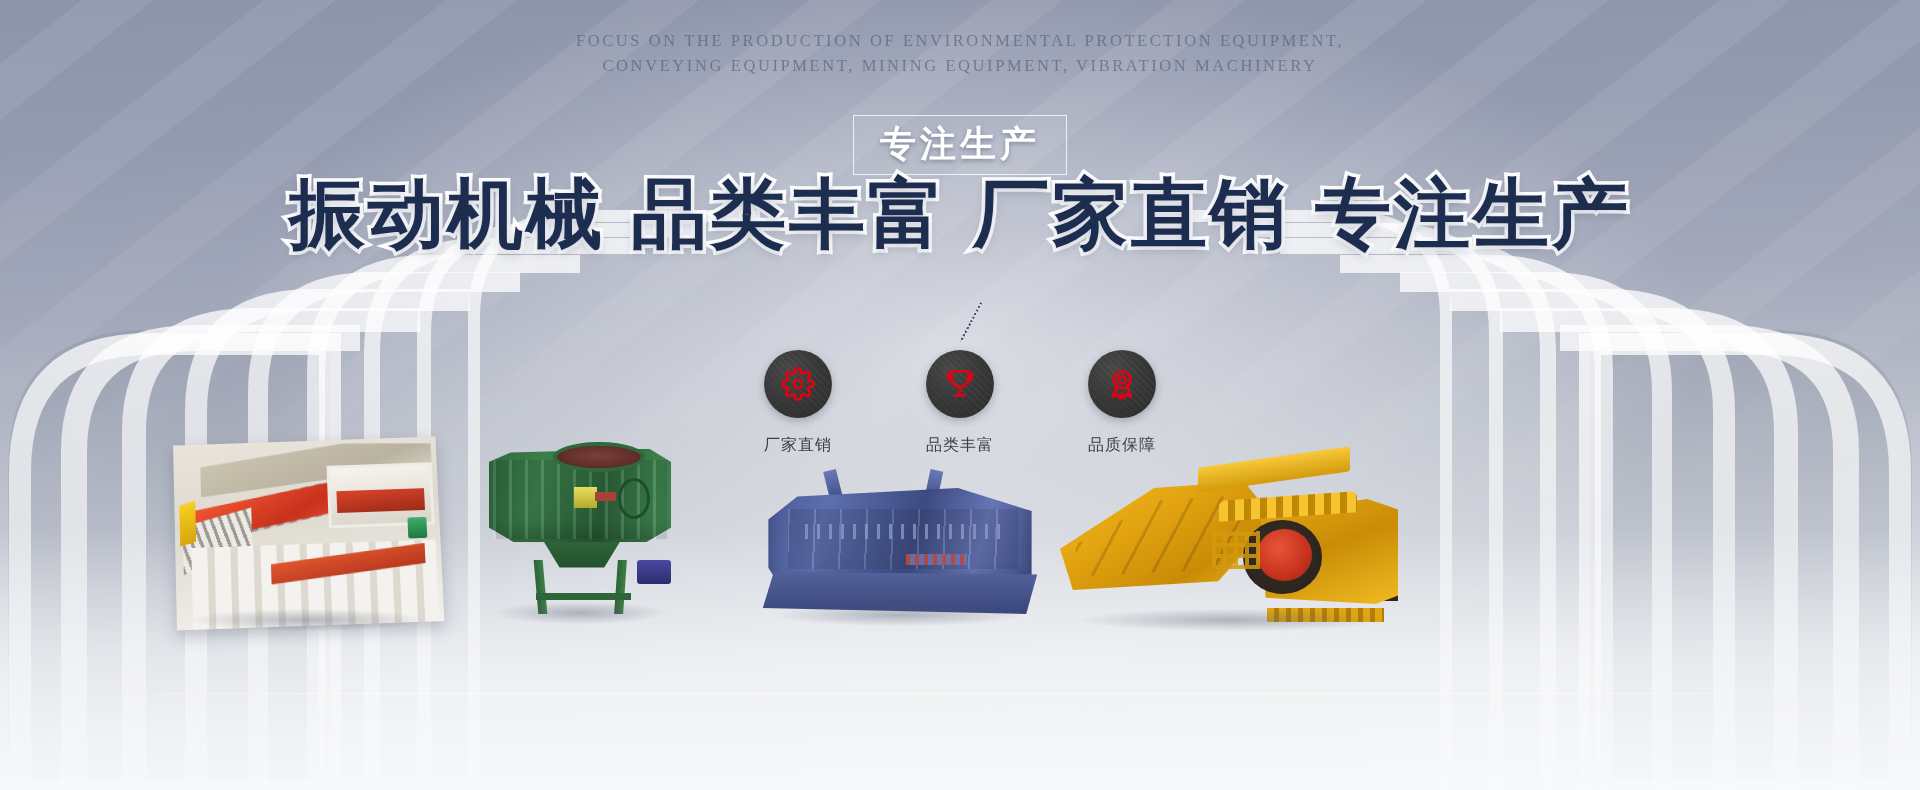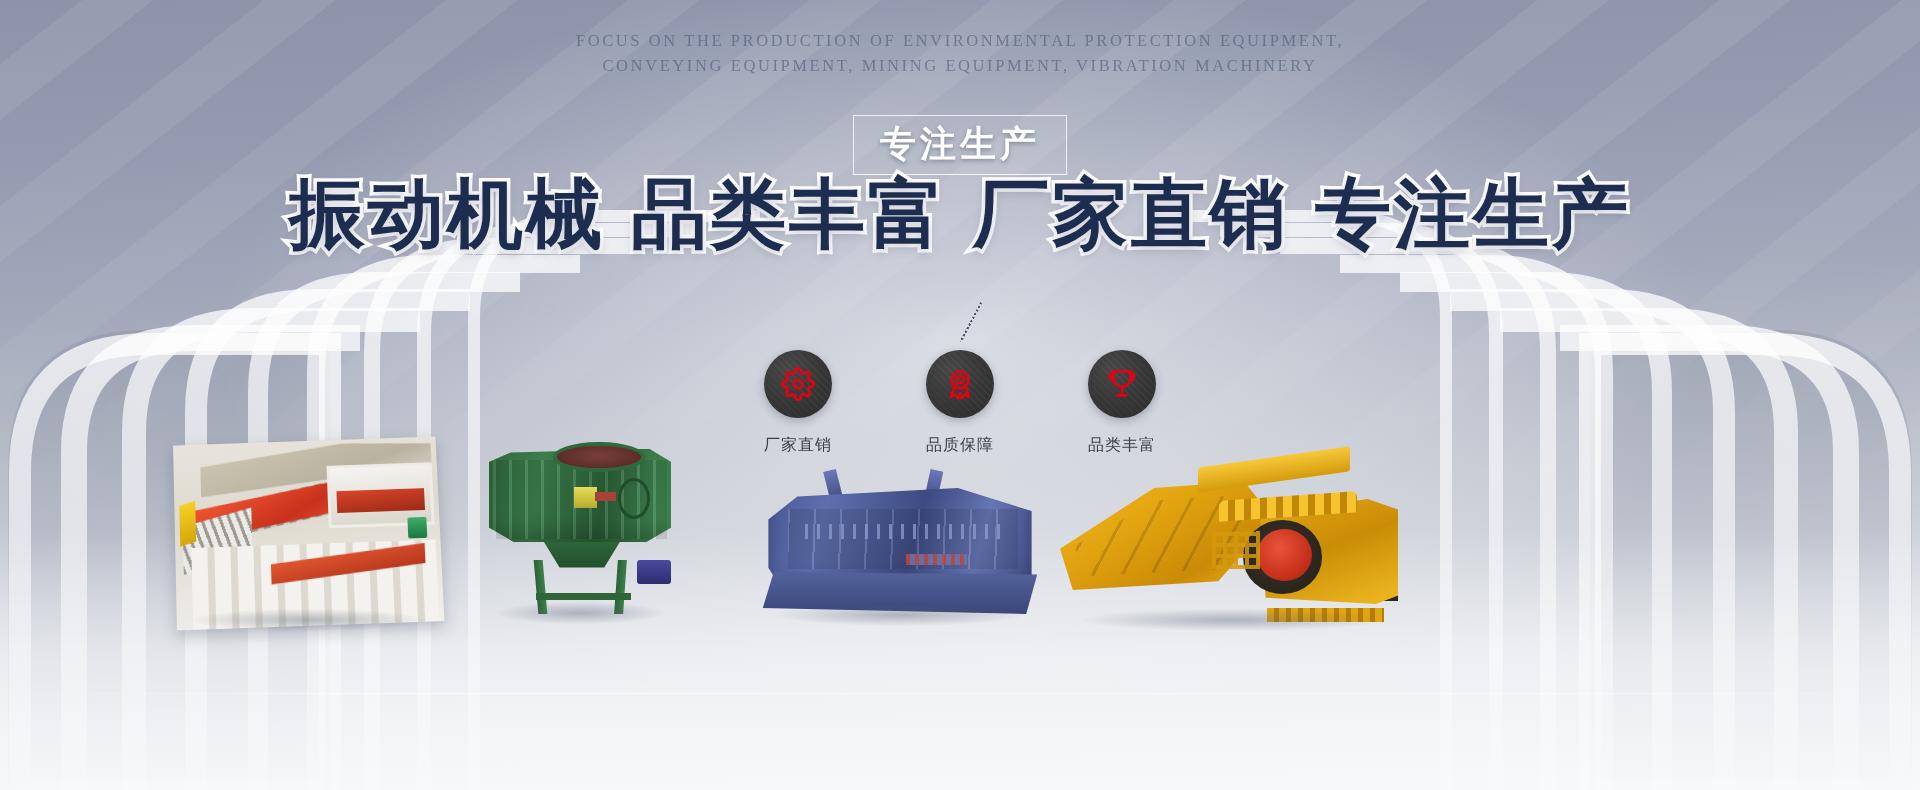--- a/index.html
+++ b/index.html
@@ -348,40 +348,40 @@
           <circle cx="12" cy="12" r="3"></circle>
           <path d="M19.4 15a1.65 1.65 0 0 0 .33 1.82l.06.06a2 2 0 1 1-2.83 2.83l-.06-.06a1.65 1.65 0 0 0-1.82-.33 1.65 1.65 0 0 0-1 1.51V21a2 2 0 0 1-4 0v-.09A1.65 1.65 0 0 0 9 19.4a1.65 1.65 0 0 0-1.82.33l-.06.06a2 2 0 1 1-2.83-2.83l.06-.06a1.65 1.65 0 0 0 .33-1.82 1.65 1.65 0 0 0-1.51-1H3a2 2 0 0 1 0-4h.09A1.65 1.65 0 0 0 4.6 9a1.65 1.65 0 0 0-.33-1.82l-.06-.06a2 2 0 1 1 2.83-2.83l.06.06A1.65 1.65 0 0 0 9 4.6a1.65 1.65 0 0 0 1-1.51V3a2 2 0 0 1 4 0v.09a1.65 1.65 0 0 0 1 1.51 1.65 1.65 0 0 0 1.82-.33l.06-.06a2 2 0 1 1 2.83 2.83l-.06.06A1.65 1.65 0 0 0 19.4 9v0a1.65 1.65 0 0 0 1.51 1H21a2 2 0 0 1 0 4h-.09a1.65 1.65 0 0 0-1.51 1z"></path>
         </svg>
       </div>
       <div class="feature-label">厂家直销</div>
     </div>
 
     <div class="feature">
       <div class="feature-circle">
         <svg width="34" height="34" viewBox="0 0 24 24" fill="none" stroke="#e60012" stroke-width="1.9" stroke-linecap="round" stroke-linejoin="round">
-          <circle cx="12" cy="9" r="6"></circle>
-          <circle cx="12" cy="9" r="2.6"></circle>
-          <path d="M8.2 14.1 5.6 21l3.3-1.5L11 22l1.2-3.3"></path>
-          <path d="M15.8 14.1 18.4 21l-3.3-1.5L13 22"></path>
-        </svg>
-      </div>
-      <div class="feature-label">品质保障</div>
-    </div>
-
-    <div class="feature">
-      <div class="feature-circle">
-        <svg width="34" height="34" viewBox="0 0 24 24" fill="none" stroke="#e60012" stroke-width="1.9" stroke-linecap="round" stroke-linejoin="round">
           <path d="M6 3h12v5a6 6 0 0 1-12 0V3z"></path>
           <path d="M6 5H3.5v1.5A3.5 3.5 0 0 0 6 9.8"></path>
           <path d="M18 5h2.5v1.5A3.5 3.5 0 0 1 18 9.8"></path>
           <path d="M12 14v4"></path>
           <path d="M9 20h6"></path>
         </svg>
       </div>
       <div class="feature-label">品类丰富</div>
+    </div>
+
+    <div class="feature">
+      <div class="feature-circle">
+        <svg width="34" height="34" viewBox="0 0 24 24" fill="none" stroke="#e60012" stroke-width="1.9" stroke-linecap="round" stroke-linejoin="round">
+          <circle cx="12" cy="9" r="6"></circle>
+          <circle cx="12" cy="9" r="2.6"></circle>
+          <path d="M8.2 14.1 5.6 21l3.3-1.5L11 22l1.2-3.3"></path>
+          <path d="M15.8 14.1 18.4 21l-3.3-1.5L13 22"></path>
+        </svg>
+      </div>
+      <div class="feature-label">品质保障</div>
     </div>
 
   </div>
 
   <div class="products">
 
     <div class="product p1">
       <div class="ph">
         <div class="roof"></div>
         <div class="drums"></div>

